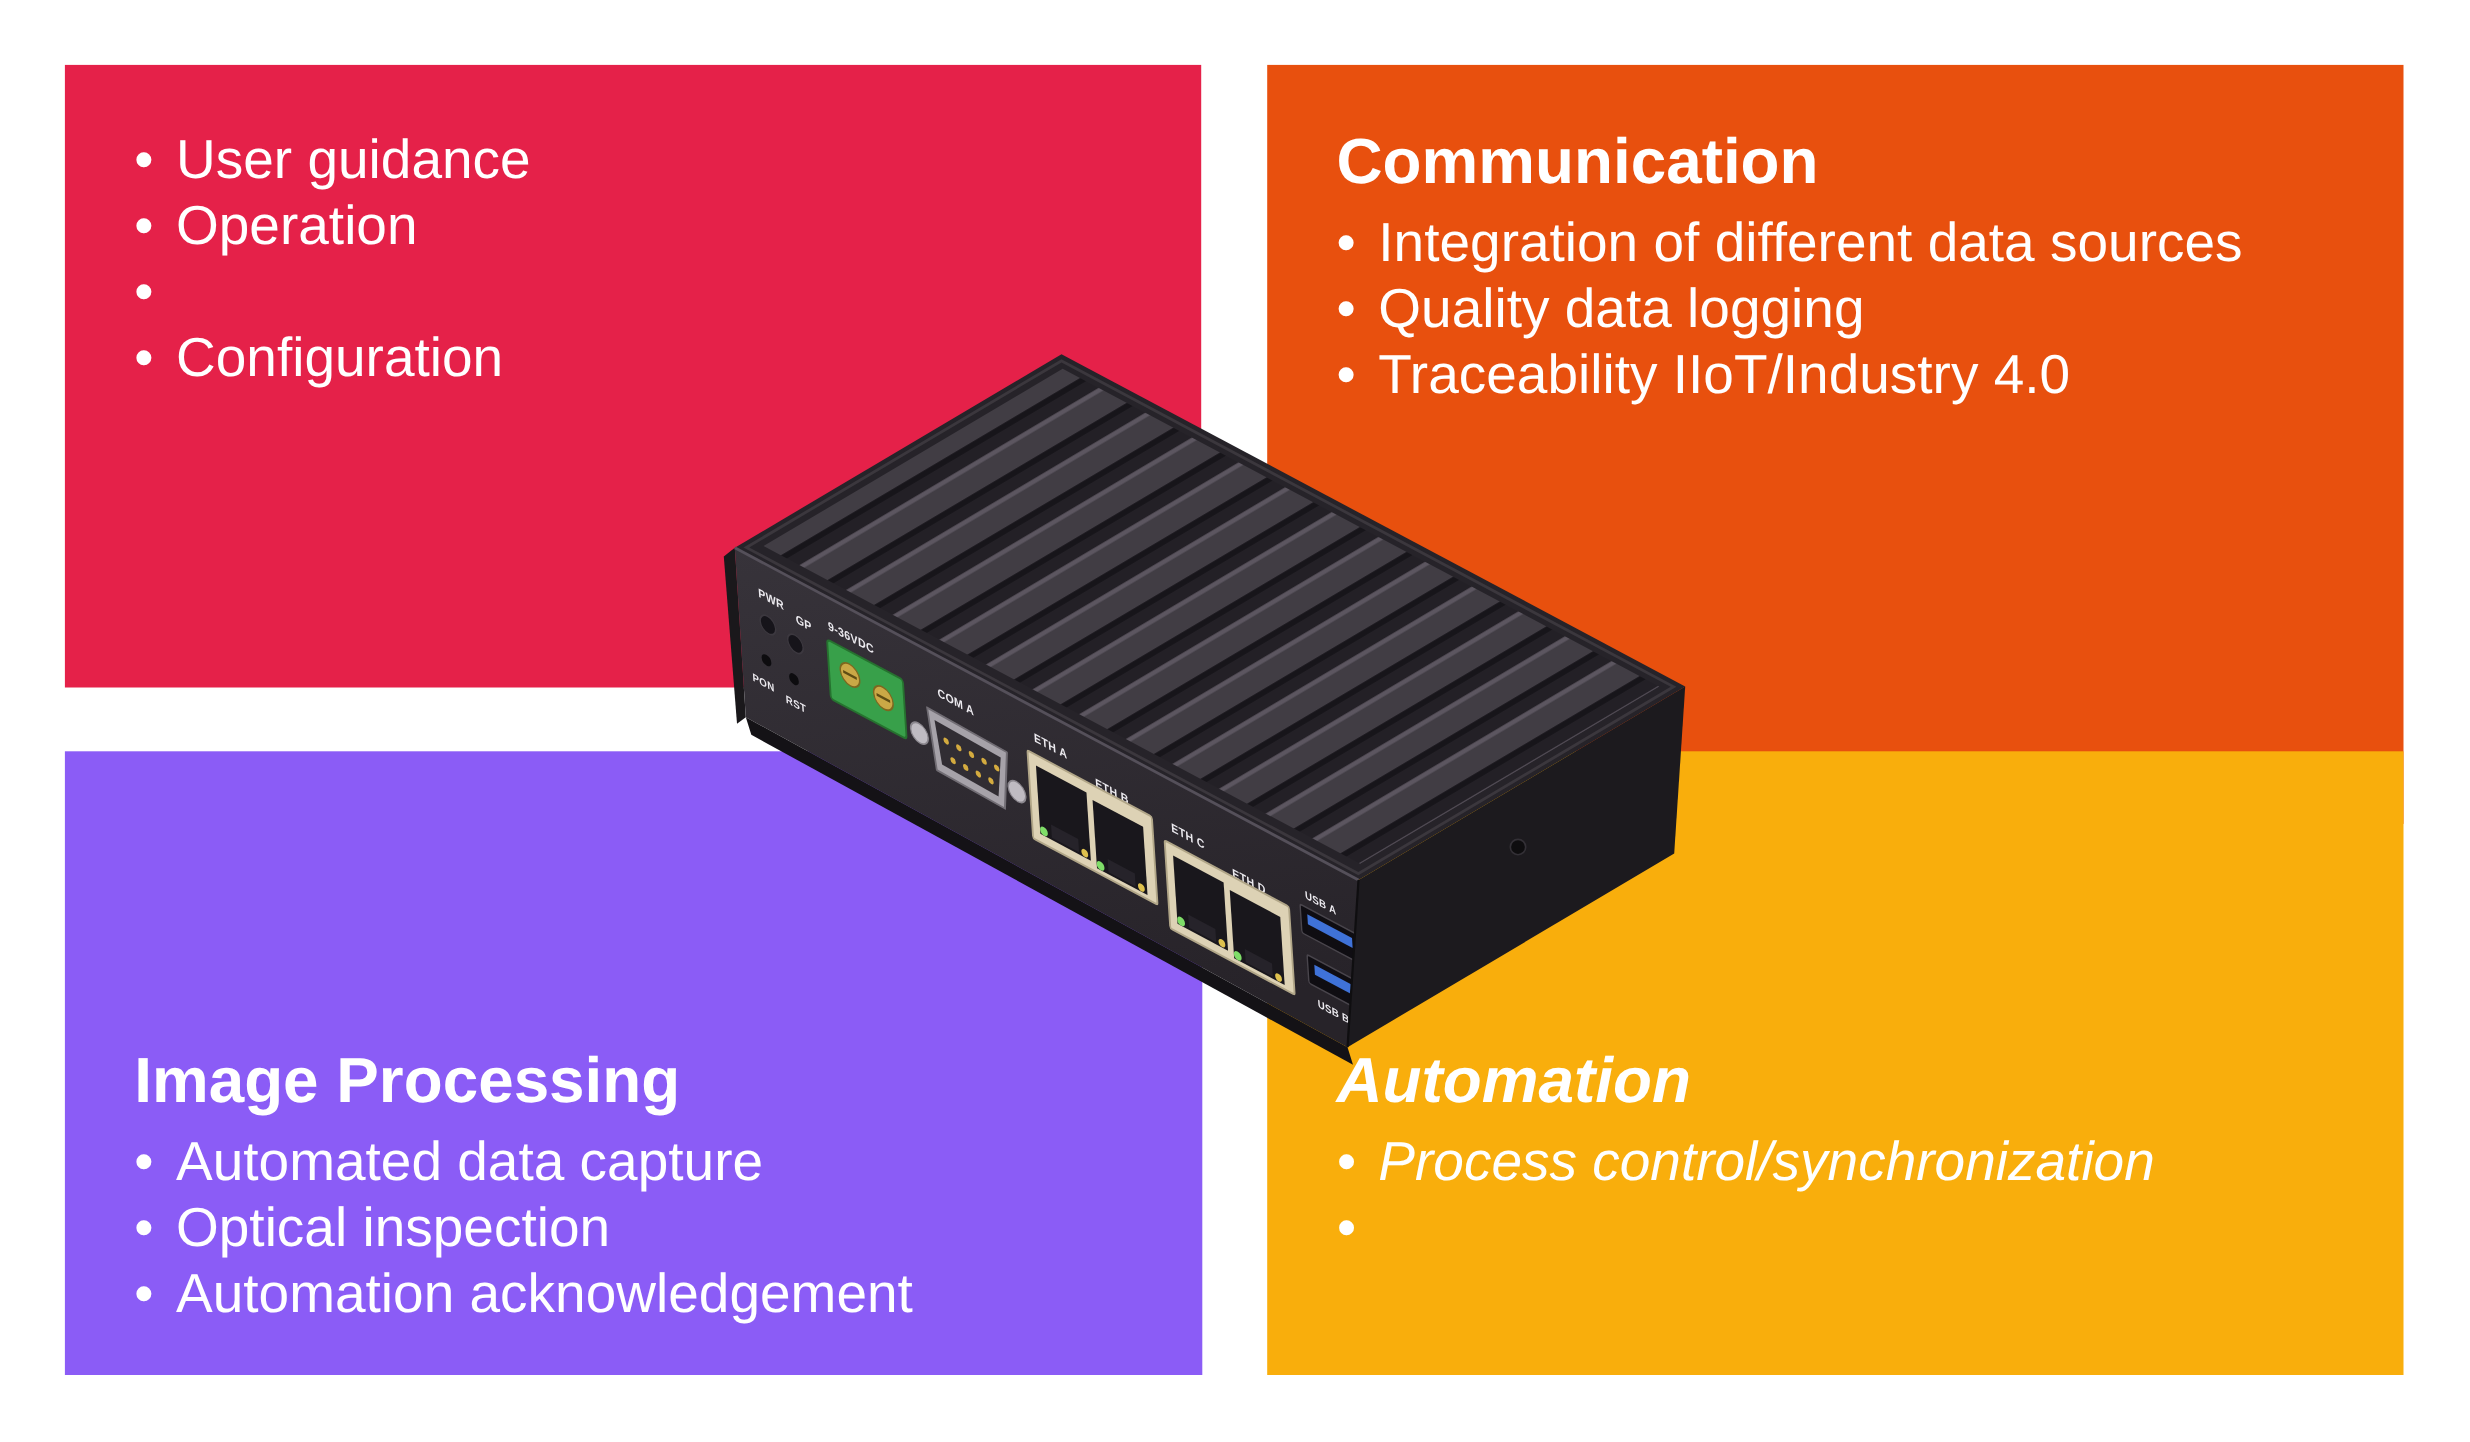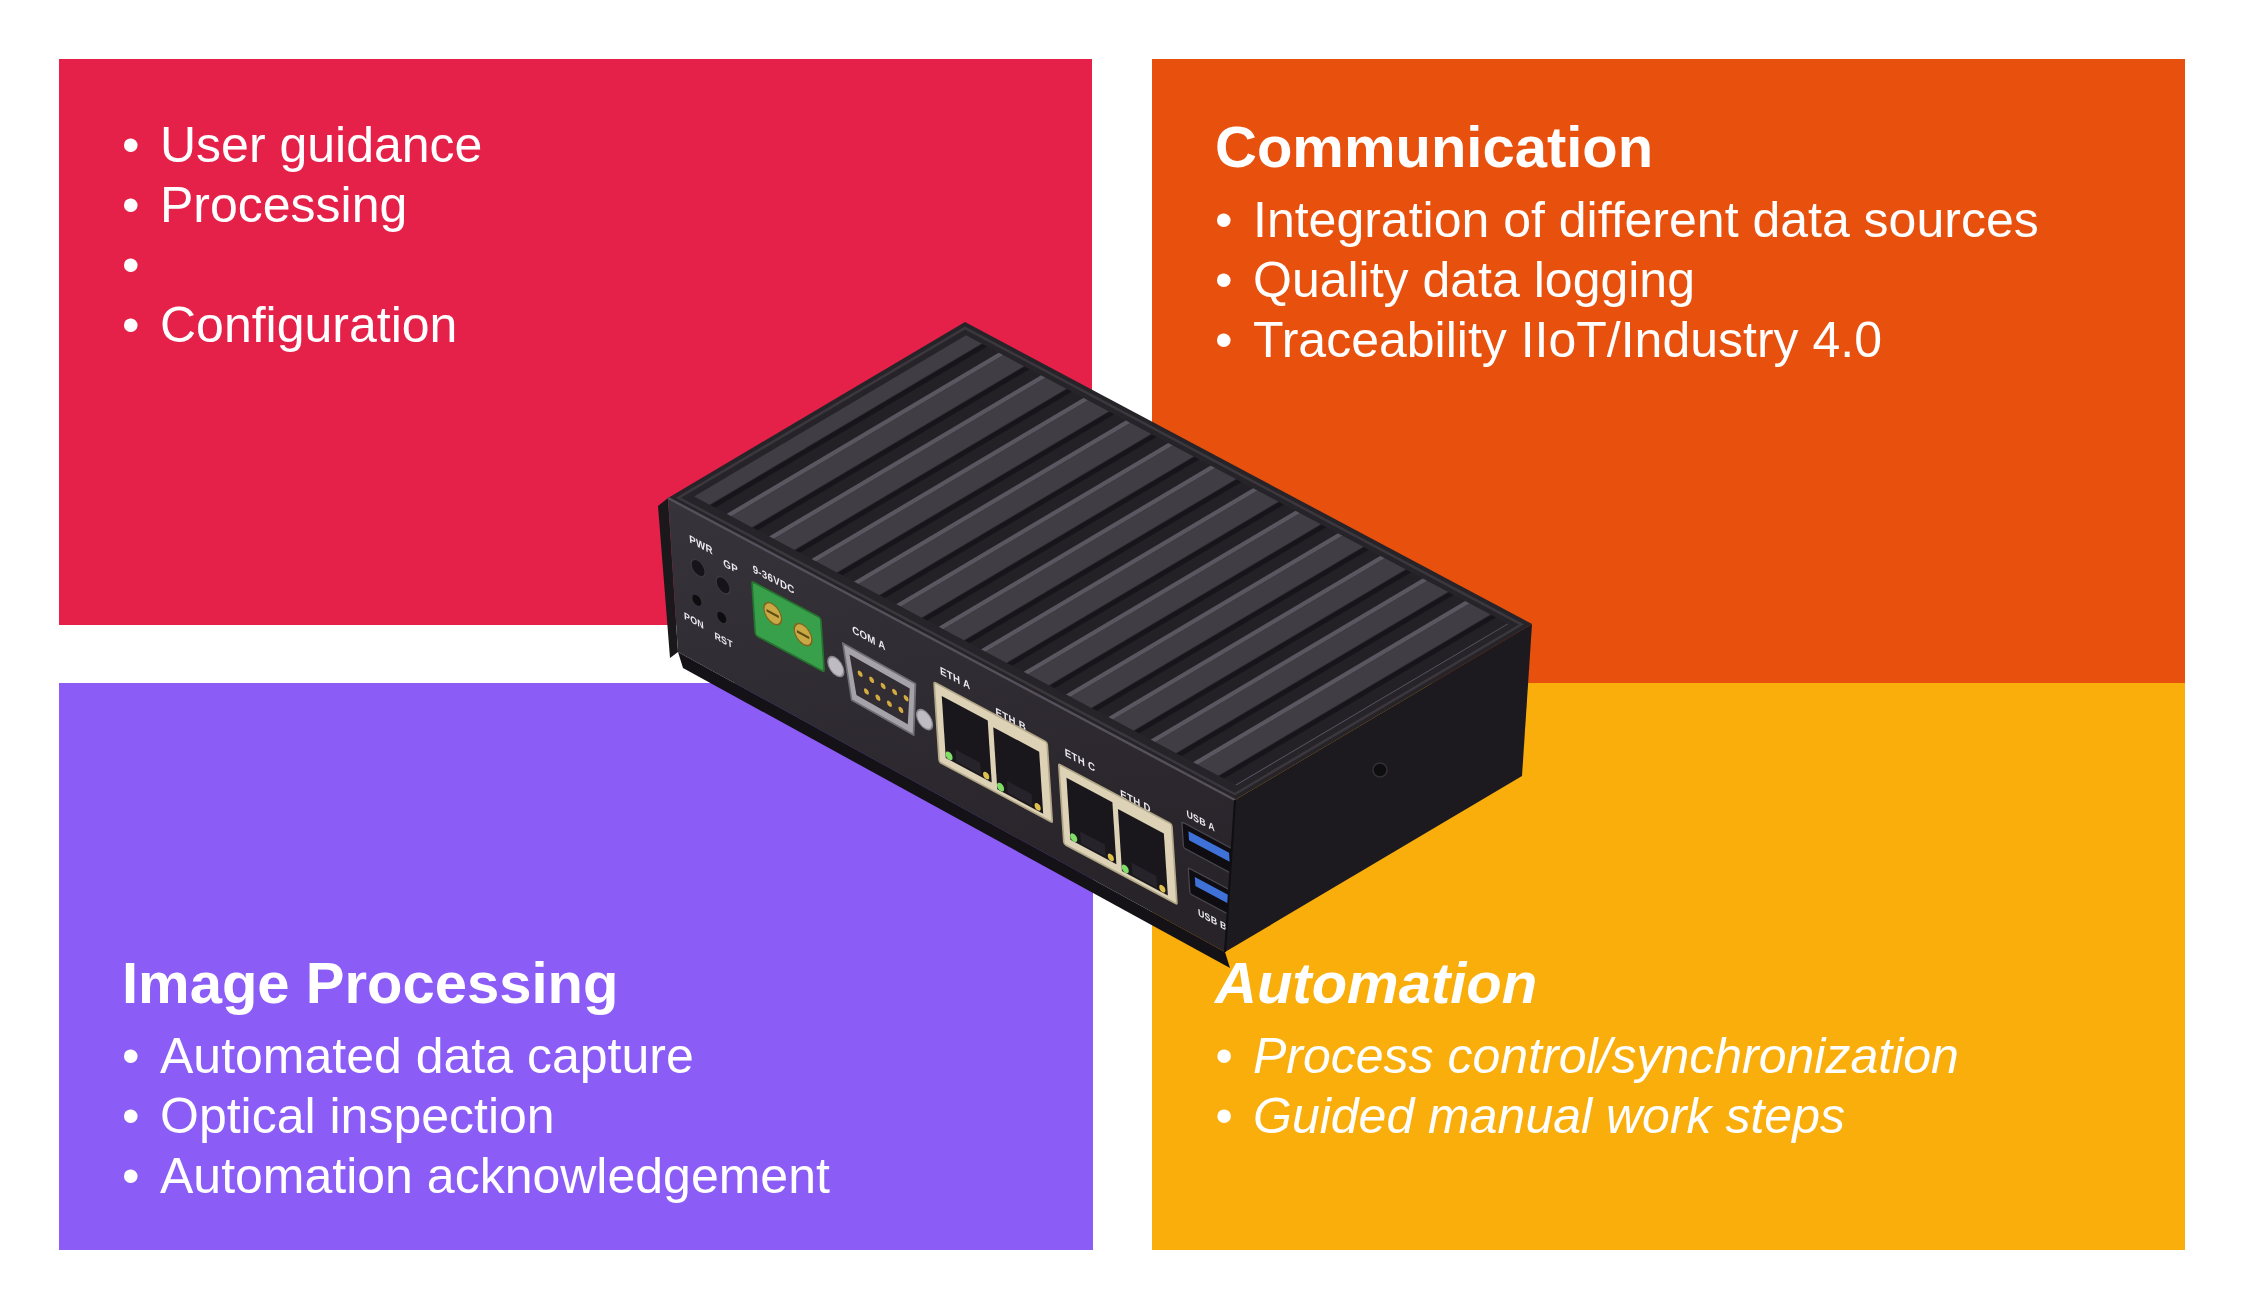--- a/index.html
+++ b/index.html
@@ -38,21 +38,21 @@
 
   <section class="panel panel--tl" style="background-color: rgb(229, 33, 73);">
     <div class="panel__inner">
       <ul class="bullets">
           <li>
             <span class="dot">•</span>
             <span class="txt">User guidance</span>
           </li>
           <li>
             <span class="dot">•</span>
-            <span class="txt">Processing</span>
+            <span class="txt">Operation</span>
           </li>
           <li>
             <span class="dot">•</span>
           </li>
           <li>
             <span class="dot">•</span>
             <span class="txt">Configuration</span>
           </li>
         </ul>
     </div>
@@ -101,21 +101,20 @@
   <section class="panel panel--br" style="background-color: rgb(249, 174, 12);">
     <div class="panel__inner">
       <h2 class="panel__title">Automation</h2>
       <ul class="bullets">
           <li>
             <span class="dot">•</span>
             <span class="txt">Process control/synchronization</span>
           </li>
           <li>
             <span class="dot">•</span>
-            <span class="txt">Guided manual work steps</span>
           </li>
         </ul>
     </div>
   </section>
 
   <div class="device">
     <svg viewBox="0 0 930 690" xmlns="http://www.w3.org/2000/svg">
       <defs>
         <pattern id="finpat" patternUnits="userSpaceOnUse" width="48" height="400">
           <rect x="0" y="0" width="48" height="400" fill="#232026"></rect>

